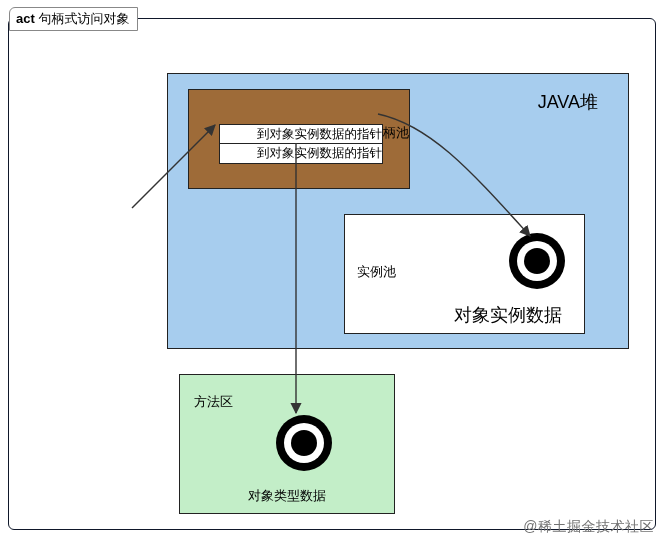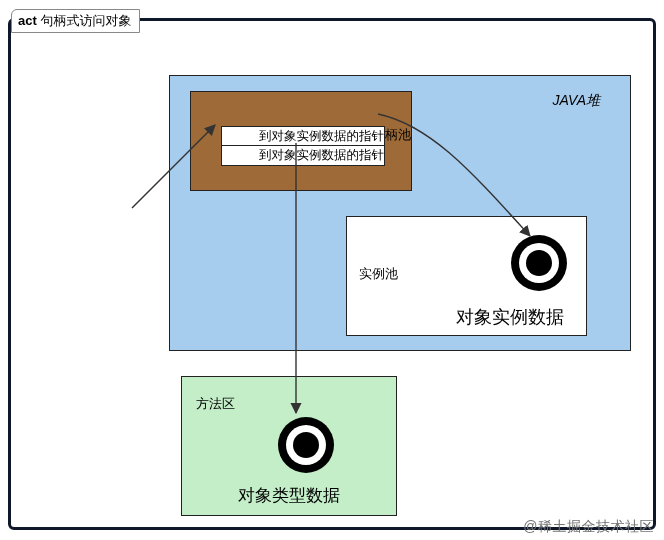--- a/index.html
+++ b/index.html
@@ -8,21 +8,21 @@
     font-size: 13px;
     width: 664px;
     height: 540px;
     position: relative;
     background: #fff;
   }
   .outer-frame {
     position: absolute;
     left: 8px; top: 18px;
     width: 648px; height: 512px;
-    border: 3px solid #0f172a;
+    border: 1px solid #0f172a;
     border-radius: 6px;
     background: #fff;
   }
   .tag {
     position: absolute;
     left: 0px; top: -12px;
     background: #fff;
     border: 1px solid #888;
     border-top-left-radius: 6px;
     padding: 2px 8px 2px 6px;
@@ -57,22 +57,21 @@
   
   .heap {
     position: absolute;
     left: 158px; top: 54px;
     width: 462px; height: 276px;
     background: #a7cdee;
     border: 1px solid #222;
   }
   .heap-label {
     position: absolute; right: 30px; top: 16px;
-    font-size: 14px;
-    font-style: italic;
+    font-size: 18px;
   }
   
   .handle-pool {
     position: absolute;
     left: 20px; top: 15px;
     width: 222px; height: 100px;
     background: #9e6b38;
     border: 1px solid #222;
   }
   .handle-pool-label {
@@ -122,21 +121,21 @@
   }
   .method-label {
     position: absolute;
     left: 14px; top: 18px;
     font-size: 13px;
   }
   .obj-type-label {
     position: absolute;
     left: 0; right: 0; bottom: 8px;
     text-align: center;
-    font-size: 17px;
+    font-size: 13px;
   }
   
   .bullseye {
     position: absolute;
     width: 56px; height: 56px;
     border-radius: 50%;
     background: #000;
   }
   .bullseye::before {
     content: "";

